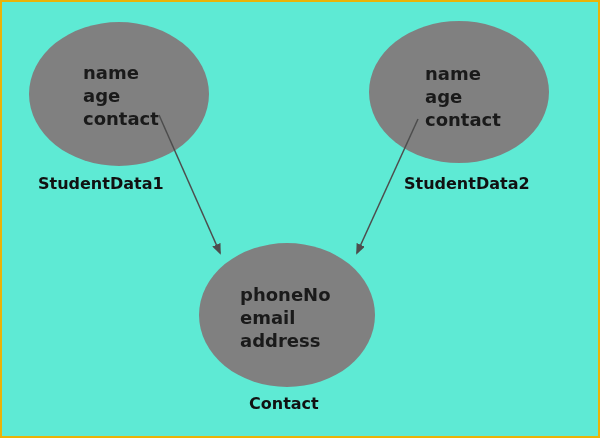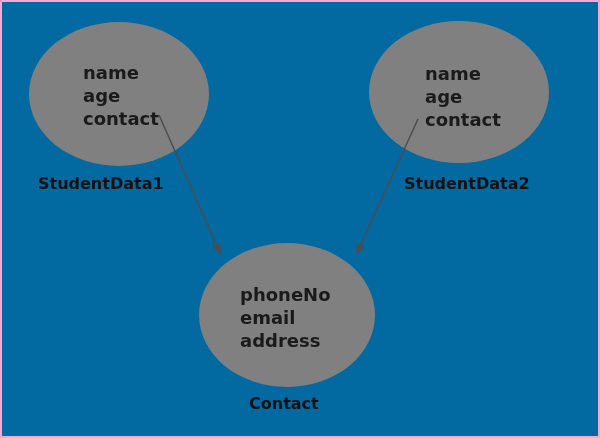--- a/index.html
+++ b/index.html
@@ -5,22 +5,22 @@
   html, body {
     margin: 0;
     padding: 0;
     background: #ffffff;
     font-family: "DejaVu Sans", "Liberation Sans", sans-serif;
   }
   .frame {
     position: relative;
     width: 596px;
     height: 434px;
-    border: 2px solid #f9a8d4;
-    background: #0369a1;
+    border: 2px solid #eab308;
+    background: #5eead4;
     overflow: hidden;
   }
   svg { display: block; }
   .node-fill { fill: #808080; stroke: none; }
   .node-attrs {
     font-family: "DejaVu Sans", "Liberation Sans", sans-serif;
     font-weight: bold;
     font-size: 18px;
     fill: #1a1a1a;
   }

